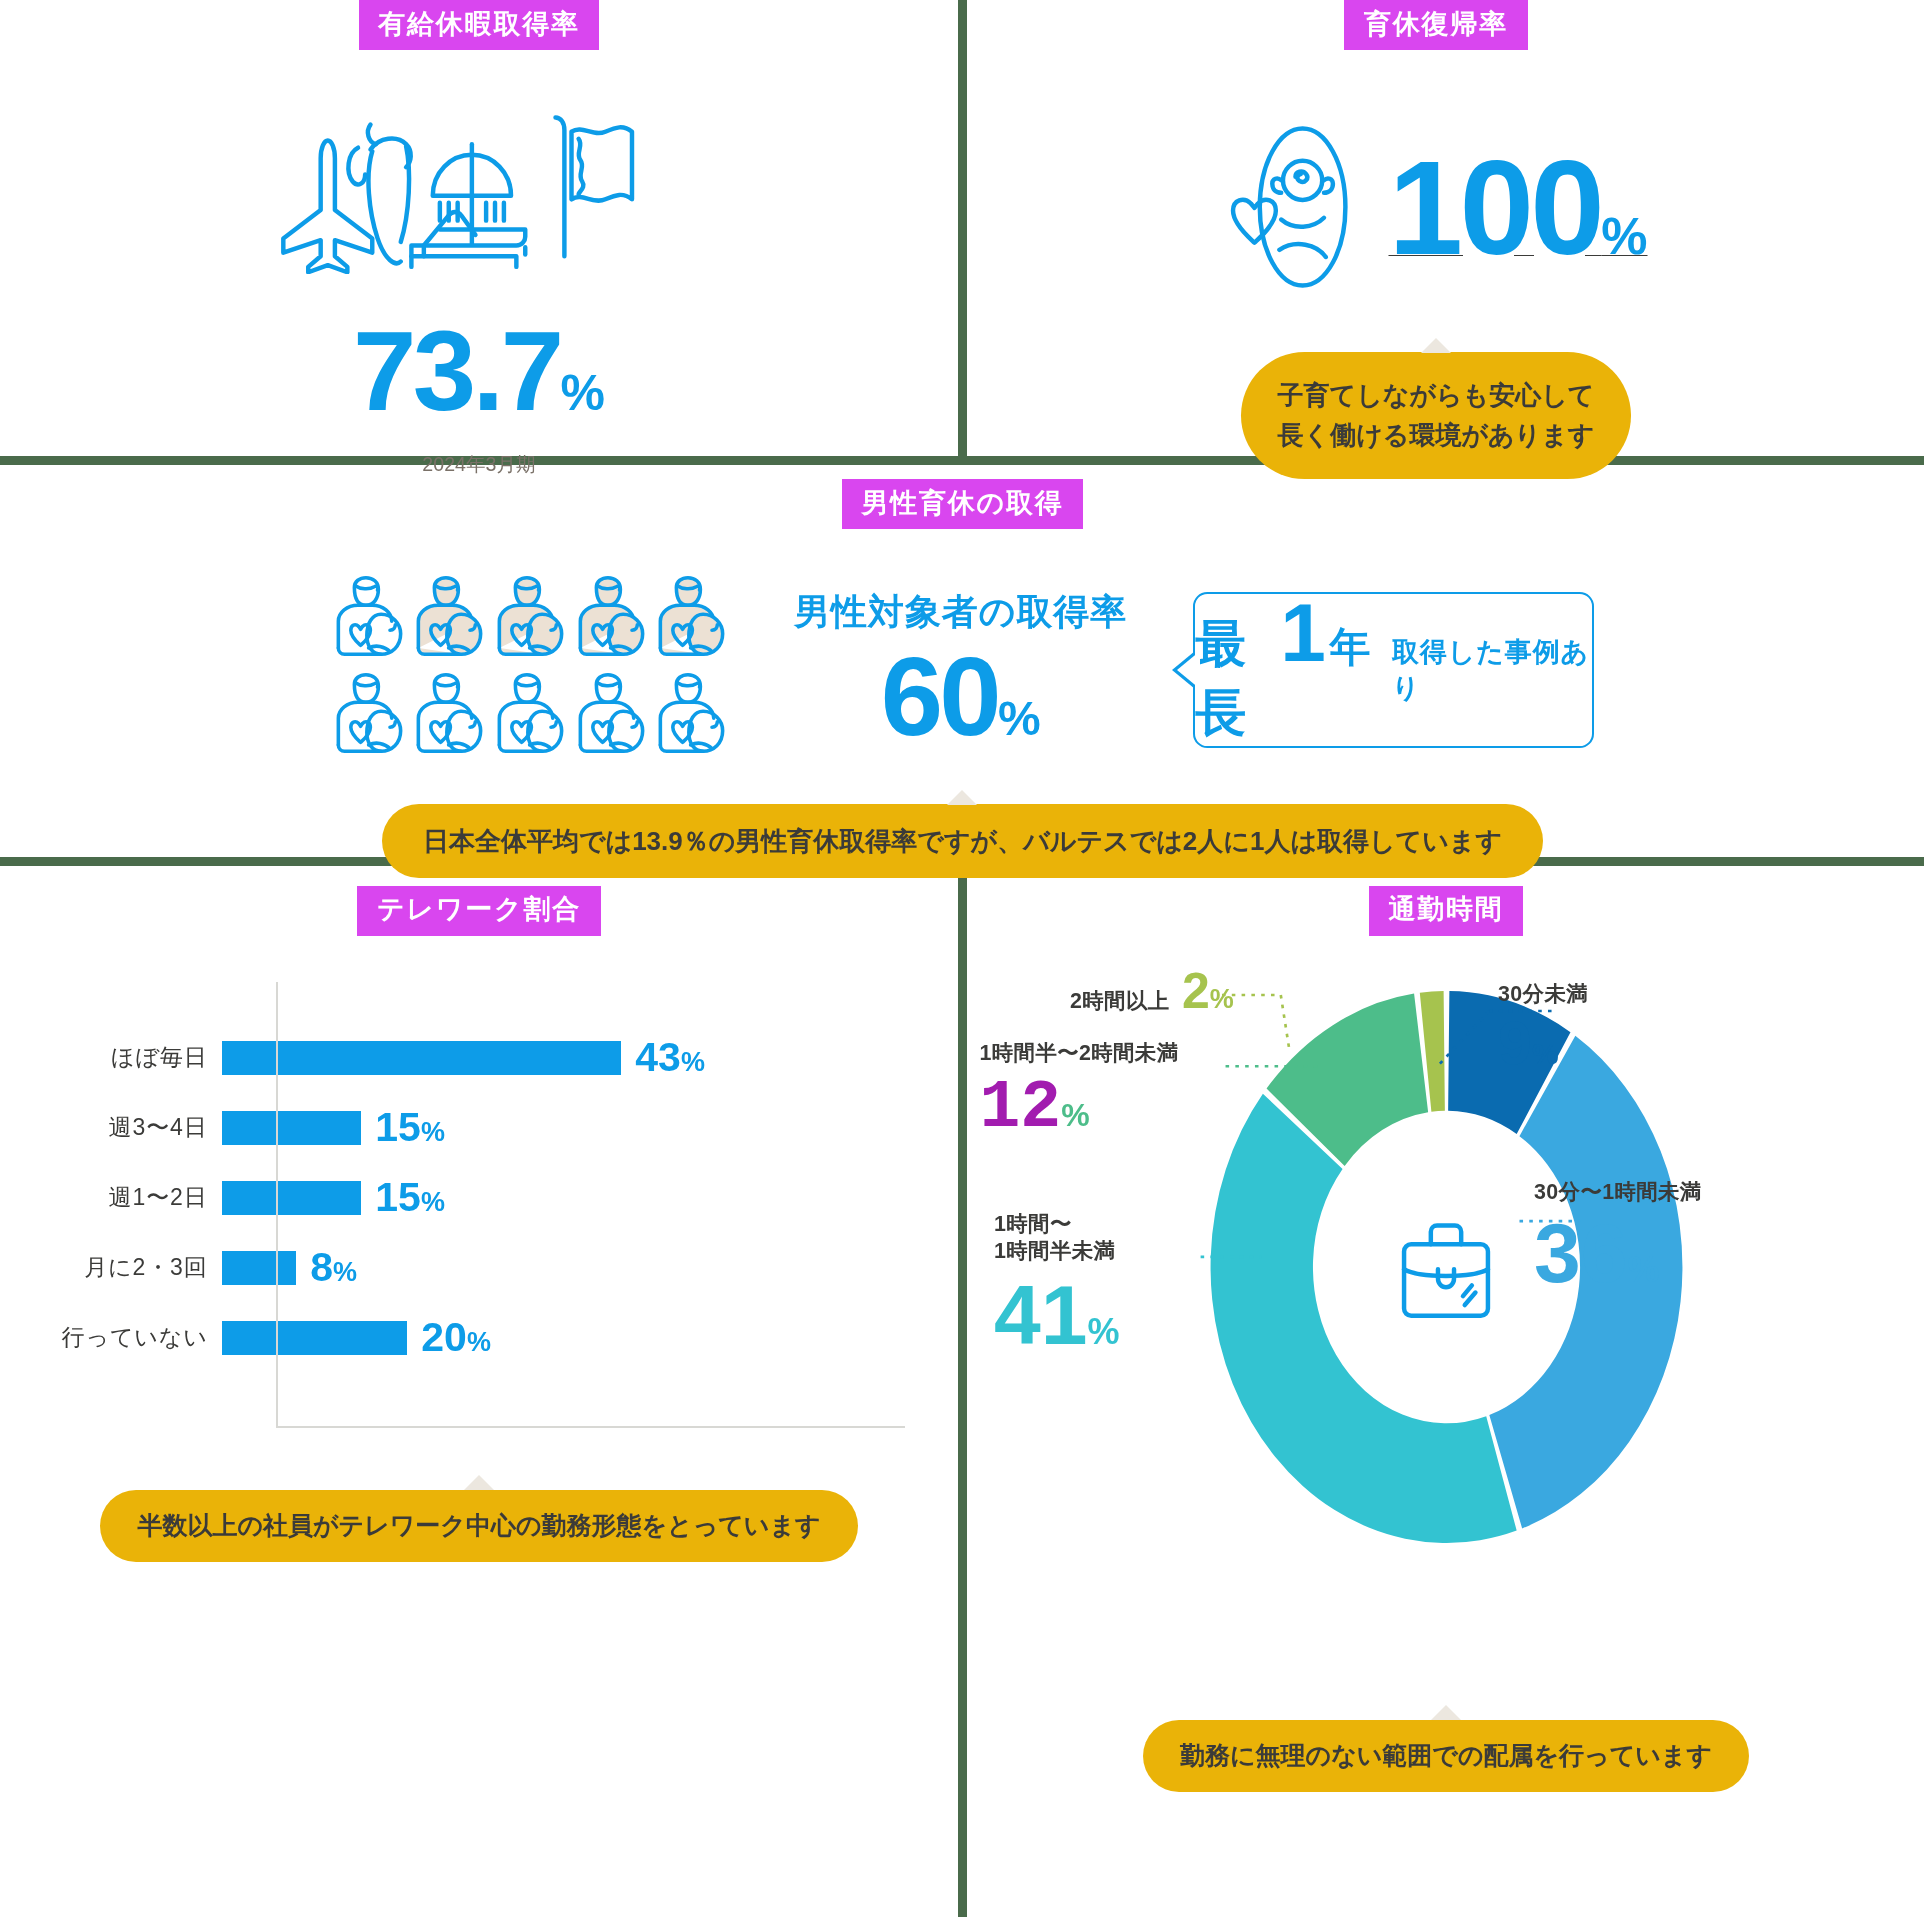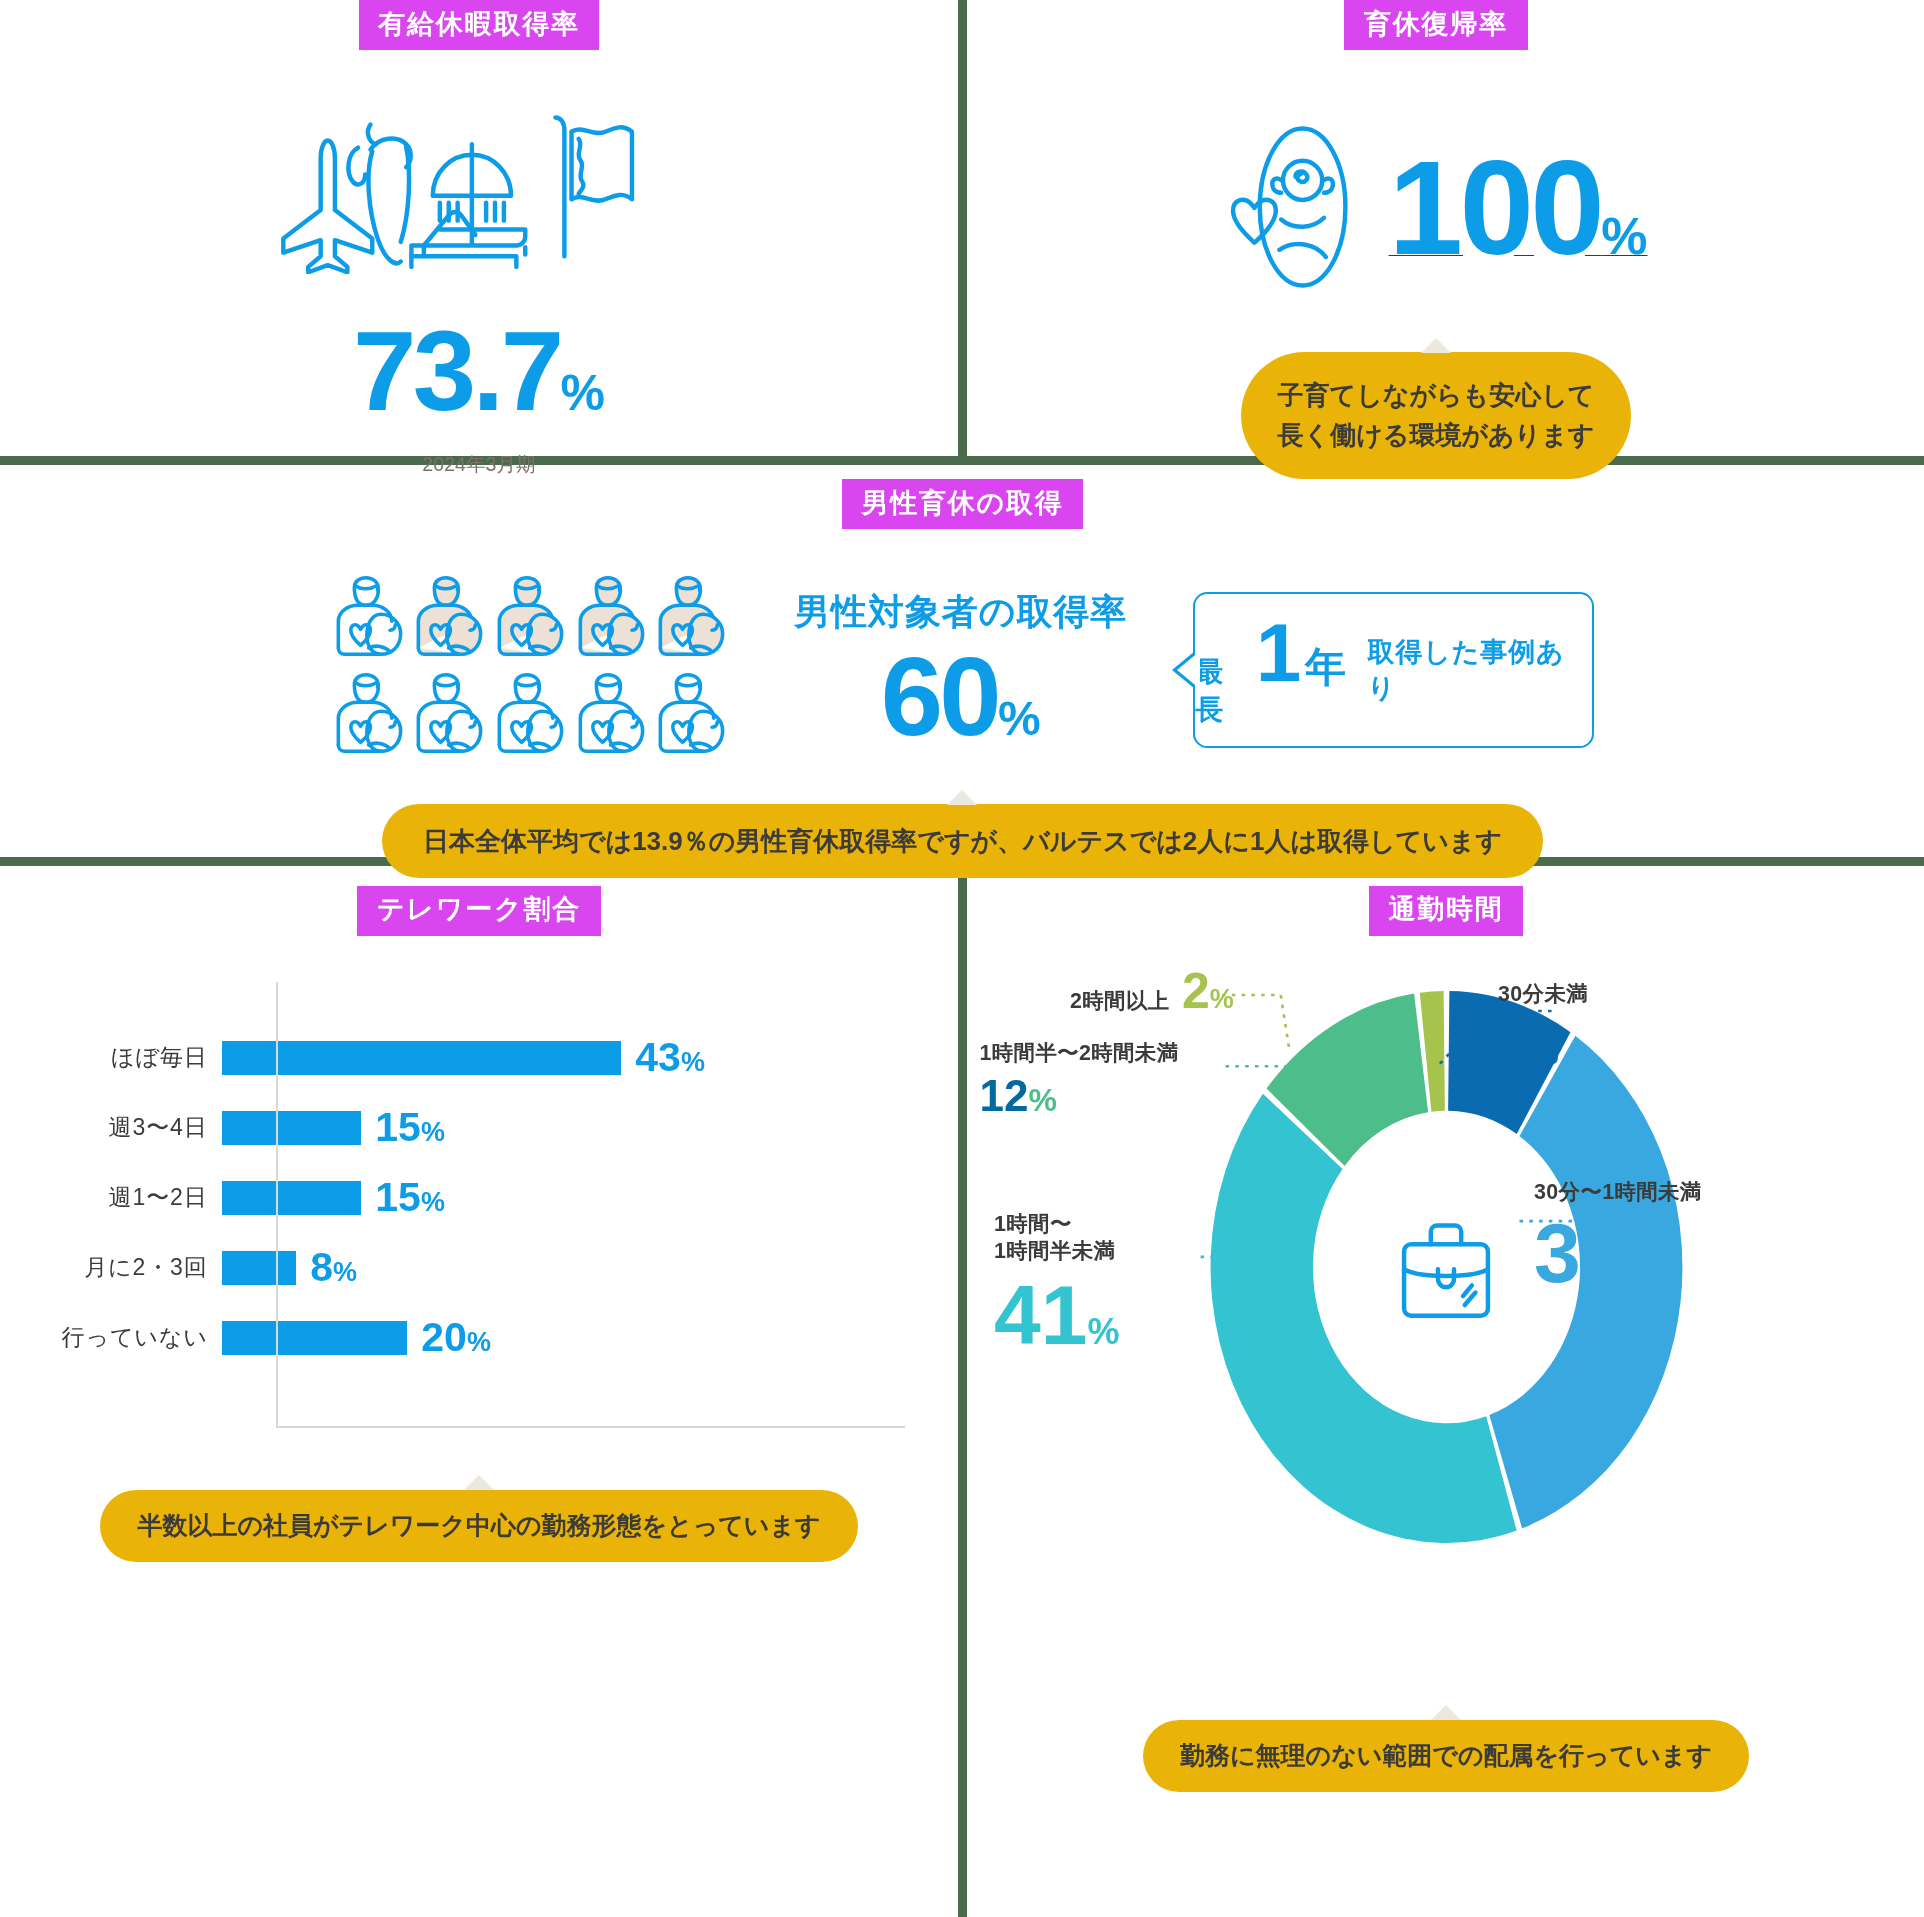--- a/index.html
+++ b/index.html
@@ -345,21 +345,21 @@
 
       <div class="rate-block">
         <div class="rate-label">男性対象者の取得率</div>
         <div style="margin-top:3.6px;">
           <span class="bignum" style="font-size:112px;">60</span><span class="pct" style="color:#0d9ce8; font-size:48px;">%</span>
         </div>
       </div>
 
       <div class="callout">
         <div style="display:flex; align-items:baseline; color:#0d9ce8; font-weight:bold;">
-          <span style="font-size:28px; letter-spacing:0.9px;">最長</span>
+          <span style="font-size:51px; letter-spacing:0.9px;">最長</span>
           <span style="font-size:82px; line-height:1; margin:0 3.6px;">1</span>
           <span style="font-size:41px;">年</span>
         </div>
         <div style="color:#0d9ce8; font-weight:bold; font-size:27px; letter-spacing:0.9px;">取得した事例あり</div>
       </div>
     </div>
 
     <div class="bubble-wrap" style="margin-top:39px;">
       <div class="bubble" style="padding:19.6px 41px; font-size:26px;">日本全体平均では13.9％の男性育休取得率ですが、バルテスでは2人に1人は取得しています</div>
     </div>
@@ -450,21 +450,21 @@
         <div class="t">1時間〜</div>
         <div class="t">1時間半未満</div>
         <div style="margin-top:9px;">
           <span class="v" style="font-size:84px; color:#33c3d1;">41</span><span class="v" style="font-size:36px; color:#33c3d1;">%</span>
         </div>
       </div>
 
       <div class="lab" style="left:12.5px; top:86px;">
         <div class="t">1時間半〜2時間未満</div>
         <div style="margin-top:7.1px;">
-          <span class="v" style="font-size:44px; color:#0369a1;">12</span><span class="v" style="font-size:32px; color:#4dbd8a;">%</span>
+          <span class="v" style="font-size:68px; color:#a21caf;font-family:Liberation Mono, monospace;">12</span><span class="v" style="font-size:32px; color:#4dbd8a;">%</span>
         </div>
       </div>
 
       <div class="lab" style="left:103px; top:12.5px; display:flex; align-items:baseline; gap:12.5px;">
         <div class="t">2時間以上</div>
         <div>
           <span class="v" style="font-size:50px; color:#a6c34e;">2</span><span class="v" style="font-size:27px; color:#a6c34e;">%</span>
         </div>
       </div>
 

